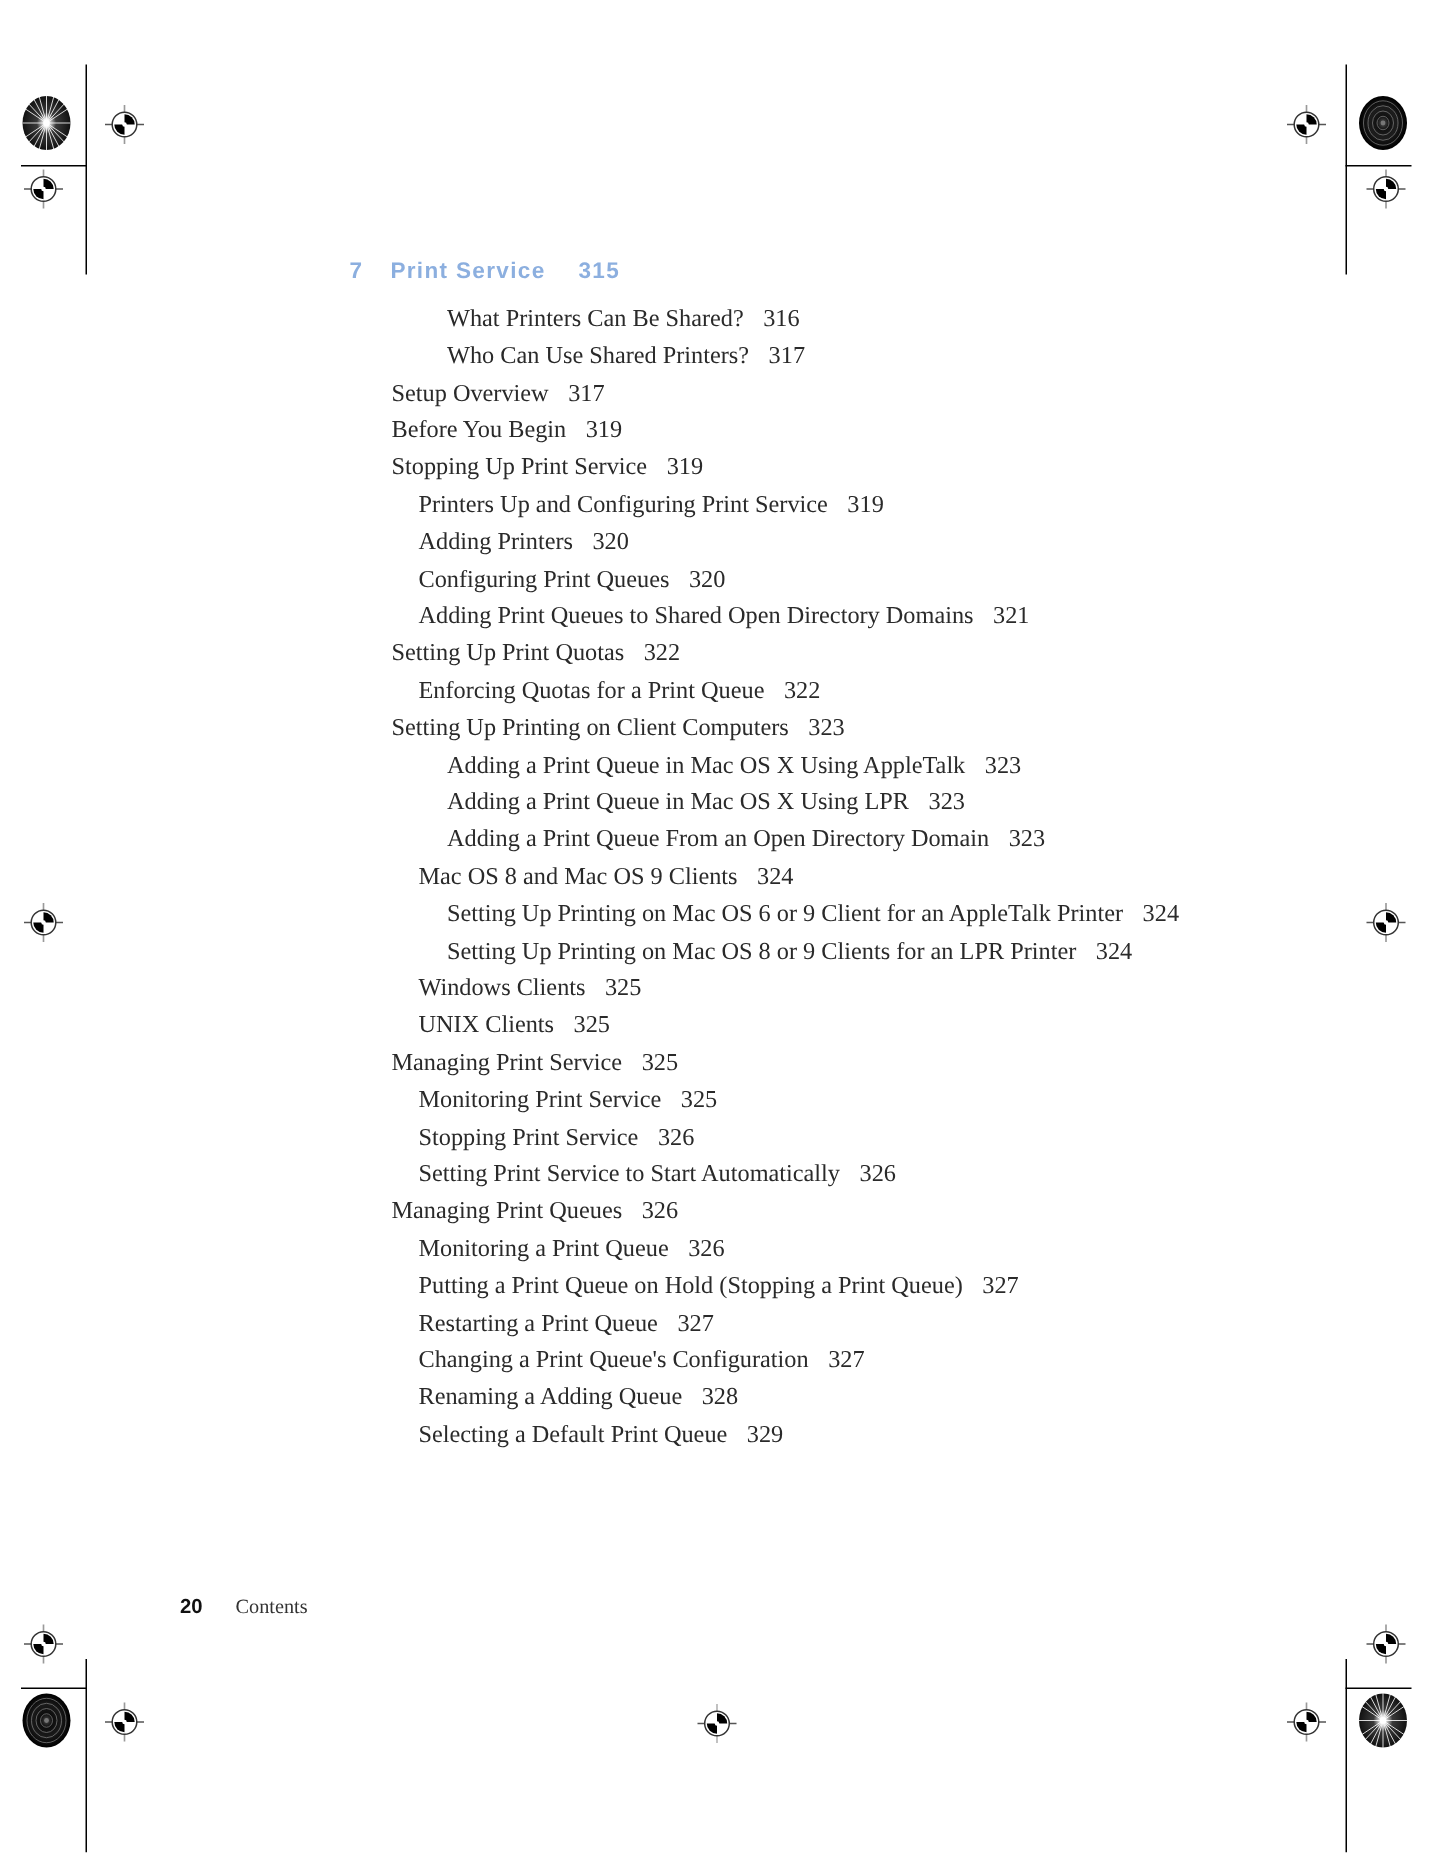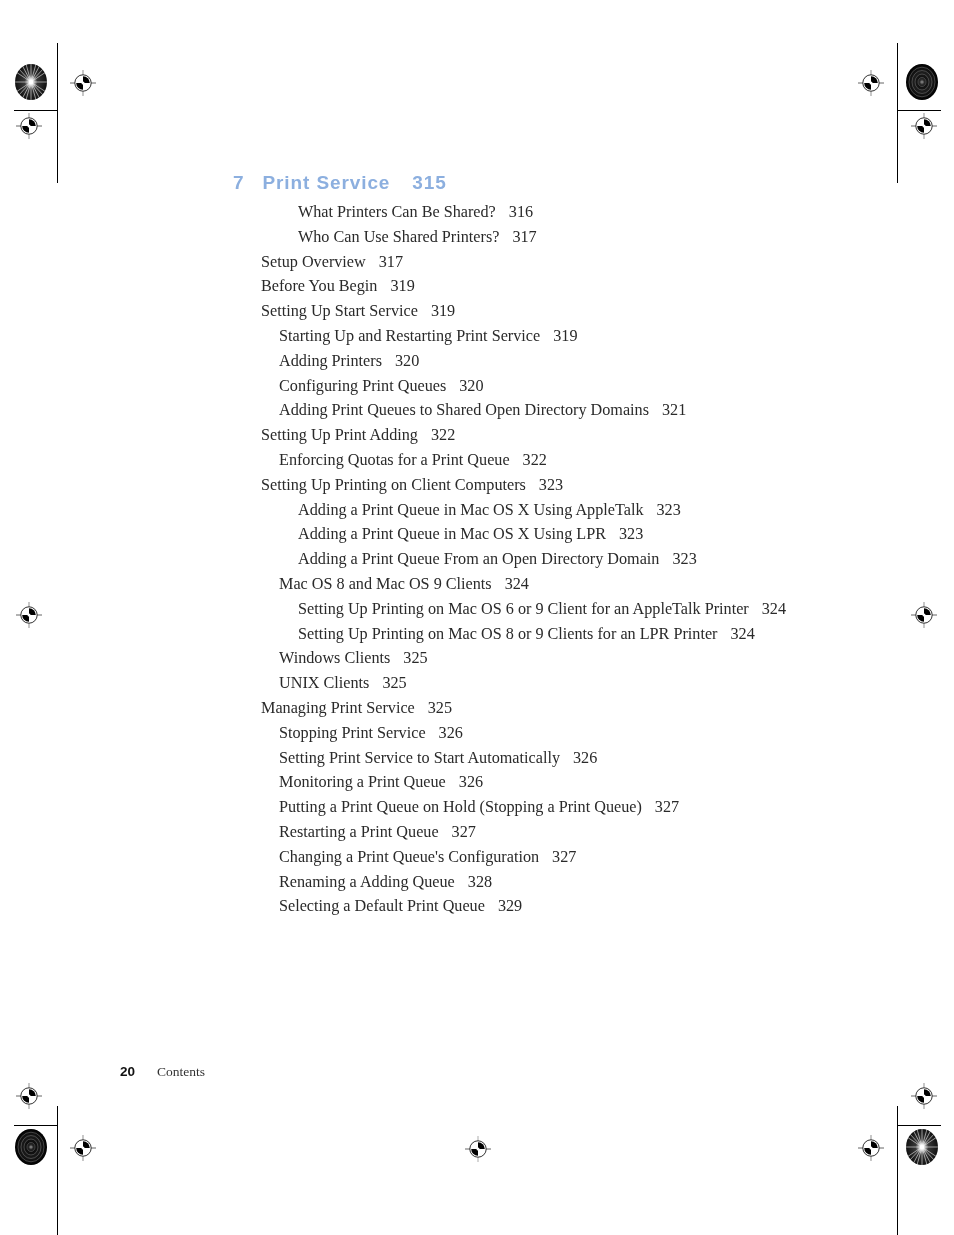--- a/index.html
+++ b/index.html
@@ -50,21 +50,21 @@
     top: 0;
     width: 954px;
   }
 
   .chapter-head {
     position: absolute;
     left: 233px;
     top: 172px;
     font-family: "Liberation Sans", sans-serif;
     font-weight: bold;
-    font-size: 19px;
+    font-size: 15px;
     letter-spacing: 0.9px;
     color: #8cafdf;
     white-space: nowrap;
   }
   .chapter-head .ch-num { margin-right: 18px; }
   .chapter-head .ch-page { margin-left: 22px; }
 
   .toc {
     position: absolute;
     left: 0;
@@ -356,39 +356,41 @@
 
   <div class="chapter-head">
     <span class="ch-num">7</span><span class="ch-title">Print Service</span><span class="ch-page">315</span>
   </div>
 
   <div class="toc" id="toc-list">
       <div class="toc-row lvl3"><span class="t-label">What Printers Can Be Shared?</span><span class="t-page">316</span></div>
       <div class="toc-row lvl3"><span class="t-label">Who Can Use Shared Printers?</span><span class="t-page">317</span></div>
       <div class="toc-row lvl1"><span class="t-label">Setup Overview</span><span class="t-page">317</span></div>
       <div class="toc-row lvl1"><span class="t-label">Before You Begin</span><span class="t-page">319</span></div>
-      <div class="toc-row lvl1"><span class="t-label">Setting Up Start Service</span><span class="t-page">319</span></div>
-      <div class="toc-row lvl2"><span class="t-label">Starting Up and Restarting Print Service</span><span class="t-page">319</span></div>
+      <div class="toc-row lvl1"><span class="t-label">Stopping Up Print Service</span><span class="t-page">319</span></div>
+      <div class="toc-row lvl2"><span class="t-label">Printers Up and Configuring Print Service</span><span class="t-page">319</span></div>
       <div class="toc-row lvl2"><span class="t-label">Adding Printers</span><span class="t-page">320</span></div>
       <div class="toc-row lvl2"><span class="t-label">Configuring Print Queues</span><span class="t-page">320</span></div>
       <div class="toc-row lvl2"><span class="t-label">Adding Print Queues to Shared Open Directory Domains</span><span class="t-page">321</span></div>
-      <div class="toc-row lvl1"><span class="t-label">Setting Up Print Adding</span><span class="t-page">322</span></div>
+      <div class="toc-row lvl1"><span class="t-label">Setting Up Print Quotas</span><span class="t-page">322</span></div>
       <div class="toc-row lvl2"><span class="t-label">Enforcing Quotas for a Print Queue</span><span class="t-page">322</span></div>
       <div class="toc-row lvl1"><span class="t-label">Setting Up Printing on Client Computers</span><span class="t-page">323</span></div>
       <div class="toc-row lvl3"><span class="t-label">Adding a Print Queue in Mac OS X Using AppleTalk</span><span class="t-page">323</span></div>
       <div class="toc-row lvl3"><span class="t-label">Adding a Print Queue in Mac OS X Using LPR</span><span class="t-page">323</span></div>
       <div class="toc-row lvl3"><span class="t-label">Adding a Print Queue From an Open Directory Domain</span><span class="t-page">323</span></div>
       <div class="toc-row lvl2"><span class="t-label">Mac OS 8 and Mac OS 9 Clients</span><span class="t-page">324</span></div>
       <div class="toc-row lvl3"><span class="t-label">Setting Up Printing on Mac OS 6 or 9 Client for an AppleTalk Printer</span><span class="t-page">324</span></div>
       <div class="toc-row lvl3"><span class="t-label">Setting Up Printing on Mac OS 8 or 9 Clients for an LPR Printer</span><span class="t-page">324</span></div>
       <div class="toc-row lvl2"><span class="t-label">Windows Clients</span><span class="t-page">325</span></div>
       <div class="toc-row lvl2"><span class="t-label">UNIX Clients</span><span class="t-page">325</span></div>
       <div class="toc-row lvl1"><span class="t-label">Managing Print Service</span><span class="t-page">325</span></div>
+      <div class="toc-row lvl2"><span class="t-label">Monitoring Print Service</span><span class="t-page">325</span></div>
       <div class="toc-row lvl2"><span class="t-label">Stopping Print Service</span><span class="t-page">326</span></div>
       <div class="toc-row lvl2"><span class="t-label">Setting Print Service to Start Automatically</span><span class="t-page">326</span></div>
+      <div class="toc-row lvl1"><span class="t-label">Managing Print Queues</span><span class="t-page">326</span></div>
       <div class="toc-row lvl2"><span class="t-label">Monitoring a Print Queue</span><span class="t-page">326</span></div>
       <div class="toc-row lvl2"><span class="t-label">Putting a Print Queue on Hold (Stopping a Print Queue)</span><span class="t-page">327</span></div>
       <div class="toc-row lvl2"><span class="t-label">Restarting a Print Queue</span><span class="t-page">327</span></div>
       <div class="toc-row lvl2"><span class="t-label">Changing a Print Queue's Configuration</span><span class="t-page">327</span></div>
       <div class="toc-row lvl2"><span class="t-label">Renaming a Adding Queue</span><span class="t-page">328</span></div>
       <div class="toc-row lvl2"><span class="t-label">Selecting a Default Print Queue</span><span class="t-page">329</span></div>
     </div>
 
   <div class="footer">
     <span class="folio">20</span><span class="foot-label">Contents</span>

